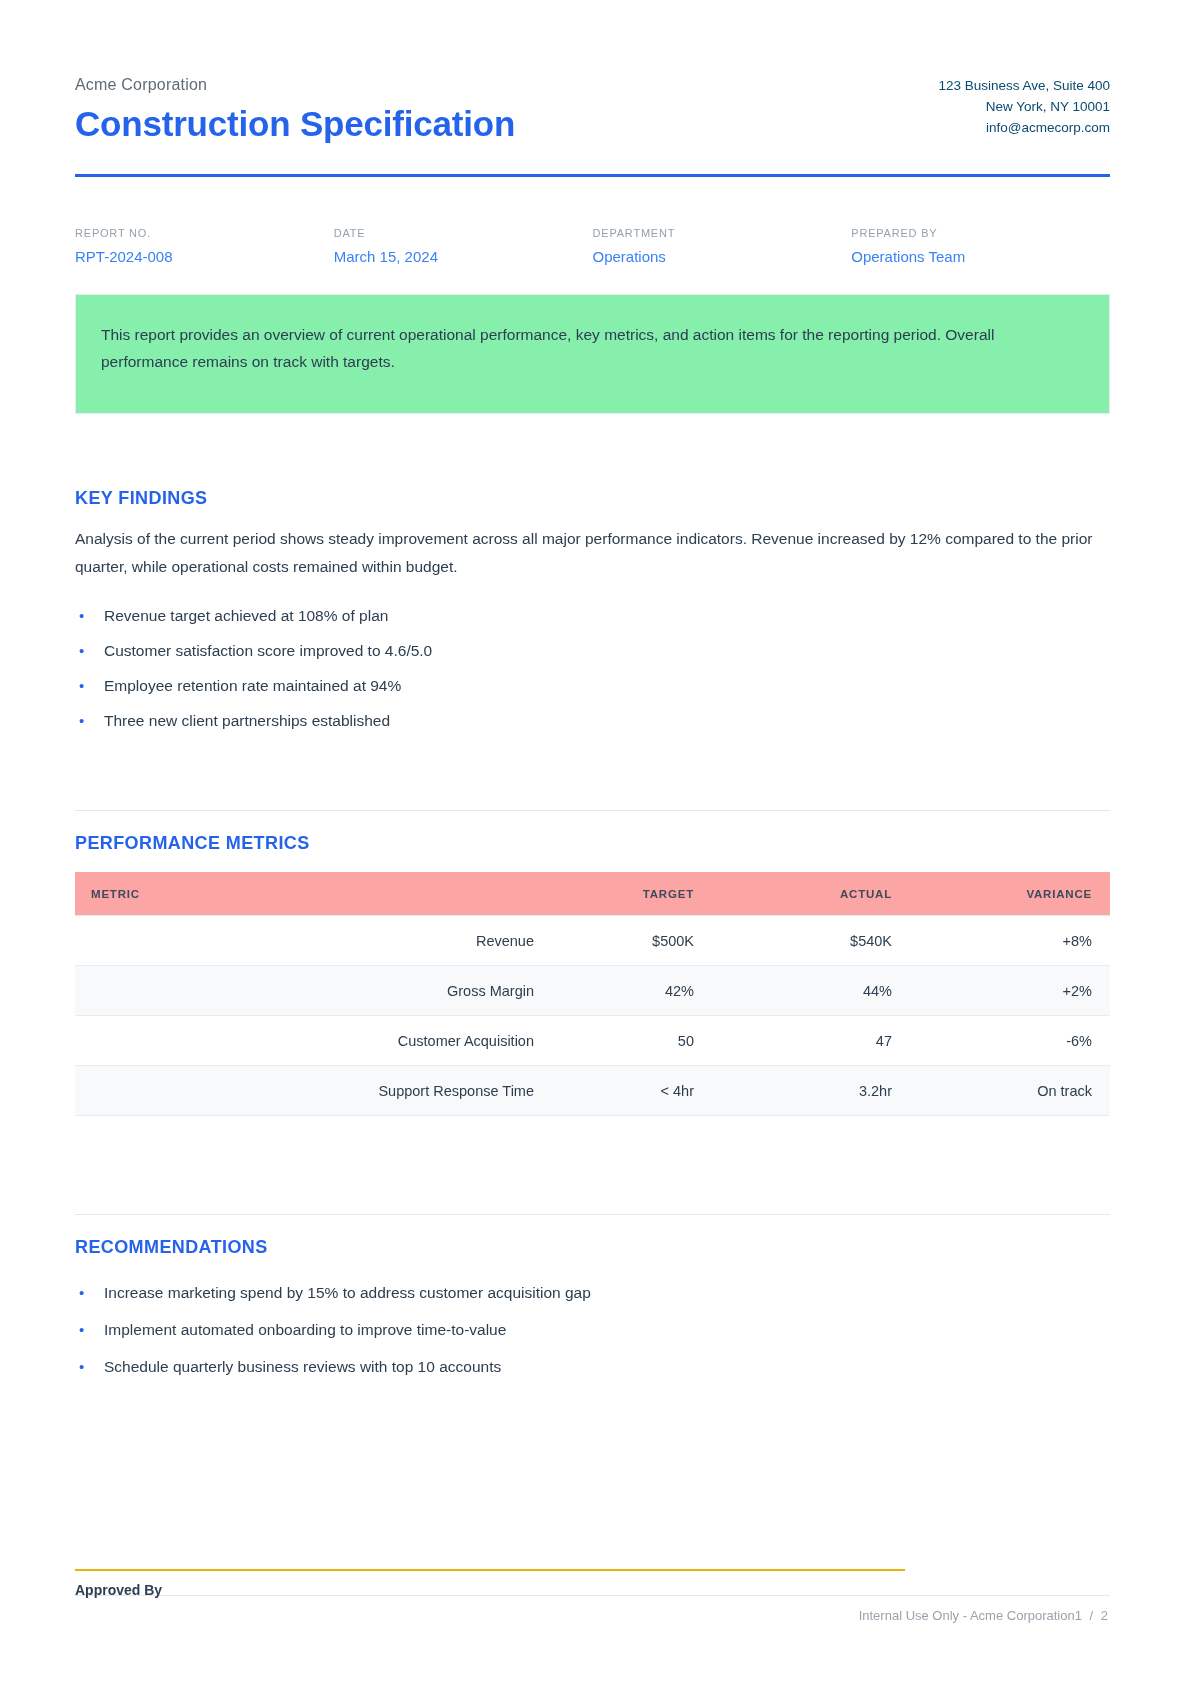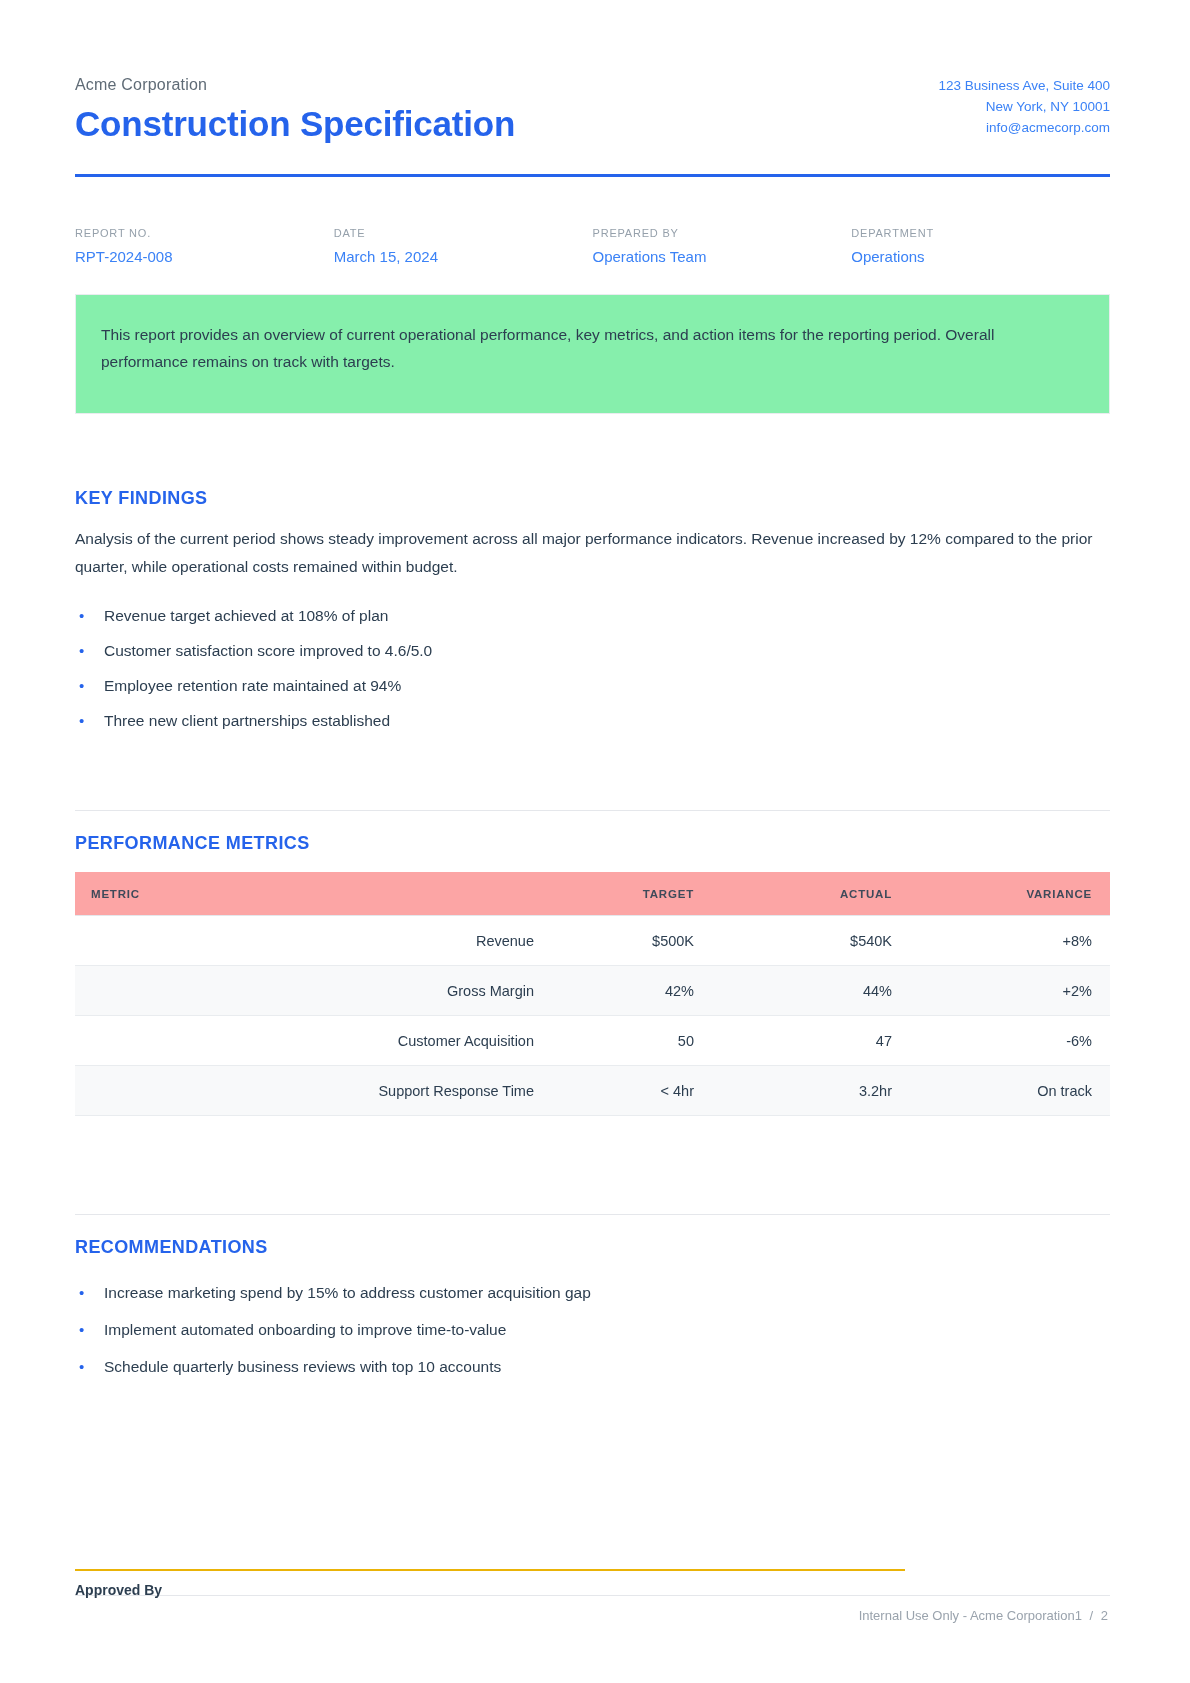--- a/index.html
+++ b/index.html
@@ -21,21 +21,21 @@
     font-size: 16px; color: #5f6b76; letter-spacing: .2px;
   }
   .doc-title {
     margin-top: 10px;
     font-size: 35px; font-weight: bold; color: #2563eb;
     letter-spacing: -0.2px;
   }
   .address {
     position: absolute; top: 76px; right: 80px;
     text-align: right;
-    font-size: 13.5px; line-height: 1.55; color: #3b82f6;
+    font-size: 13.5px; line-height: 1.55; color: #0c4a6e;
   }
   .top-rule {
     margin-top: 30px;
     border-bottom: 3px solid #2563eb;
   }
   
   .meta-grid {
     margin-top: 50px;
     display: grid; grid-template-columns: repeat(4, 1fr);
   }
@@ -152,27 +152,27 @@
         <div class="meta-label">REPORT NO.</div>
         <div class="meta-value">RPT-2024-008</div>
       </div>
 
       <div>
         <div class="meta-label">DATE</div>
         <div class="meta-value">March 15, 2024</div>
       </div>
 
       <div>
+        <div class="meta-label">DEPARTMENT</div>
+        <div class="meta-value">Operations</div>
+      </div>
+
+      <div>
         <div class="meta-label">PREPARED BY</div>
         <div class="meta-value">Operations Team</div>
-      </div>
-
-      <div>
-        <div class="meta-label">DEPARTMENT</div>
-        <div class="meta-value">Operations</div>
       </div>
     </div>
 
   <div class="summary-box">
     <p>This report provides an overview of current operational performance, key metrics, and action items for the reporting period. Overall performance remains on track with targets.</p>
   </div>
 
   <div>
     <h2 class="section-heading kf-heading">KEY FINDINGS</h2>
     <p class="body-para">Analysis of the current period shows steady improvement across all major performance indicators. Revenue increased by 12% compared to the prior quarter, while operational costs remained within budget.</p>

